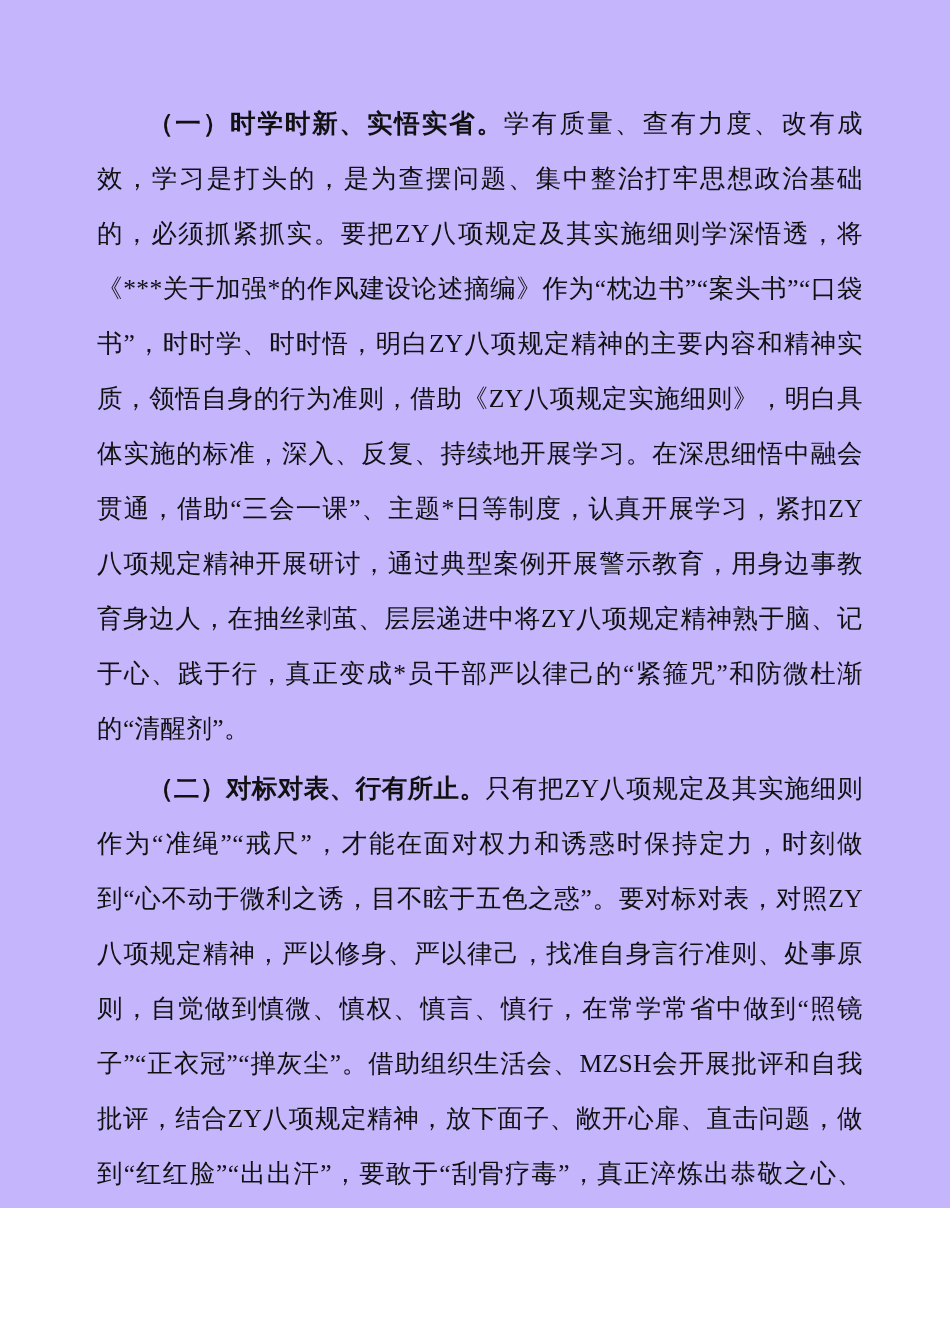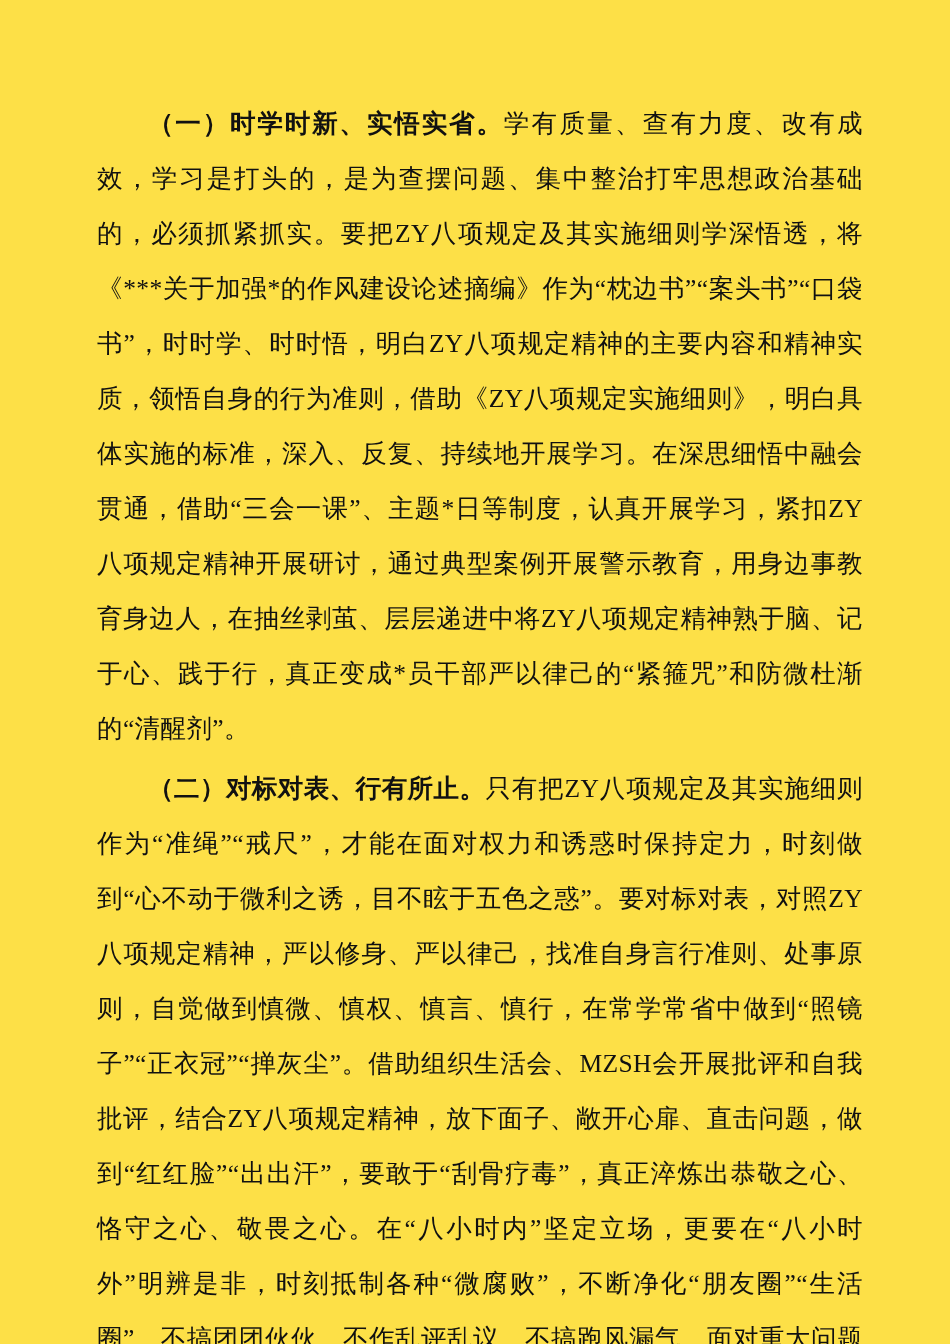--- a/index.html
+++ b/index.html
@@ -8,22 +8,22 @@
     padding: 0;
     background: #ffffff;
   }
   body {
     font-family: "Liberation Serif", "DejaVu Serif", serif;
     color: #000000;
   }
   .page {
     position: relative;
     width: 950px;
-    height: 1344px;
-    background: #fde047;
+    height: 1208px;
+    background: #c4b5fd;
     overflow: hidden;
     box-sizing: border-box;
   }
   .content {
     position: absolute;
     left: 97px;
     top: 96px;
     width: 766px;
   }
   .para {

